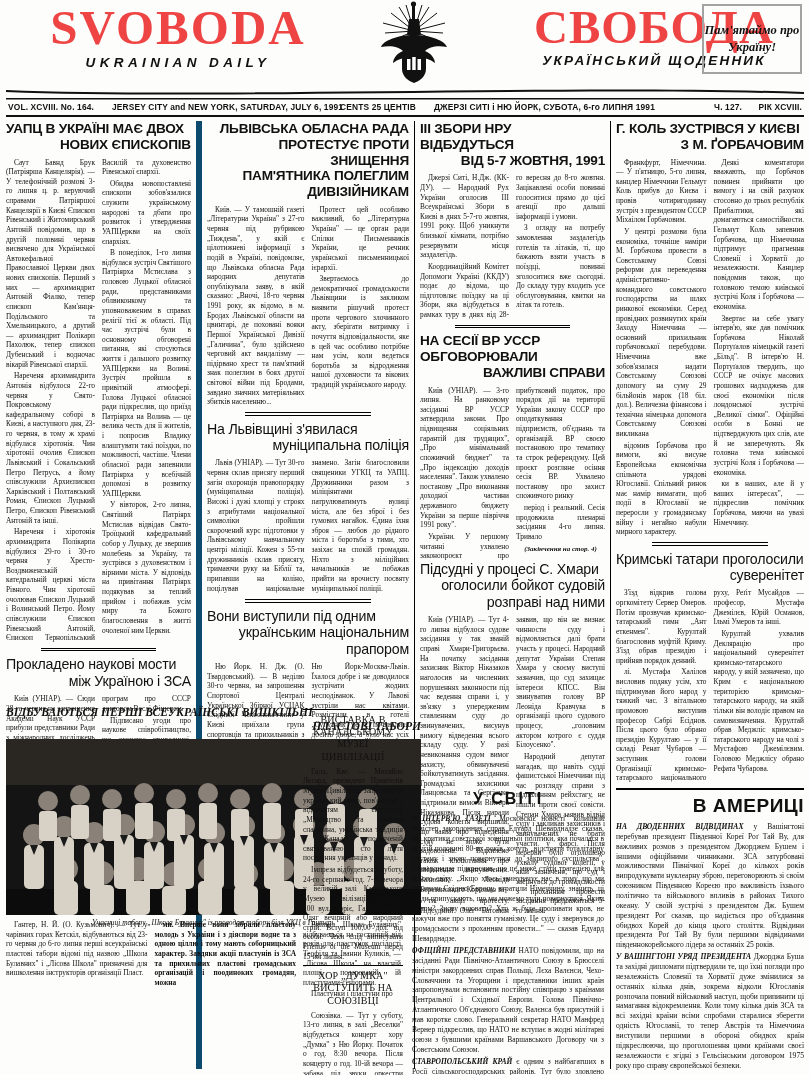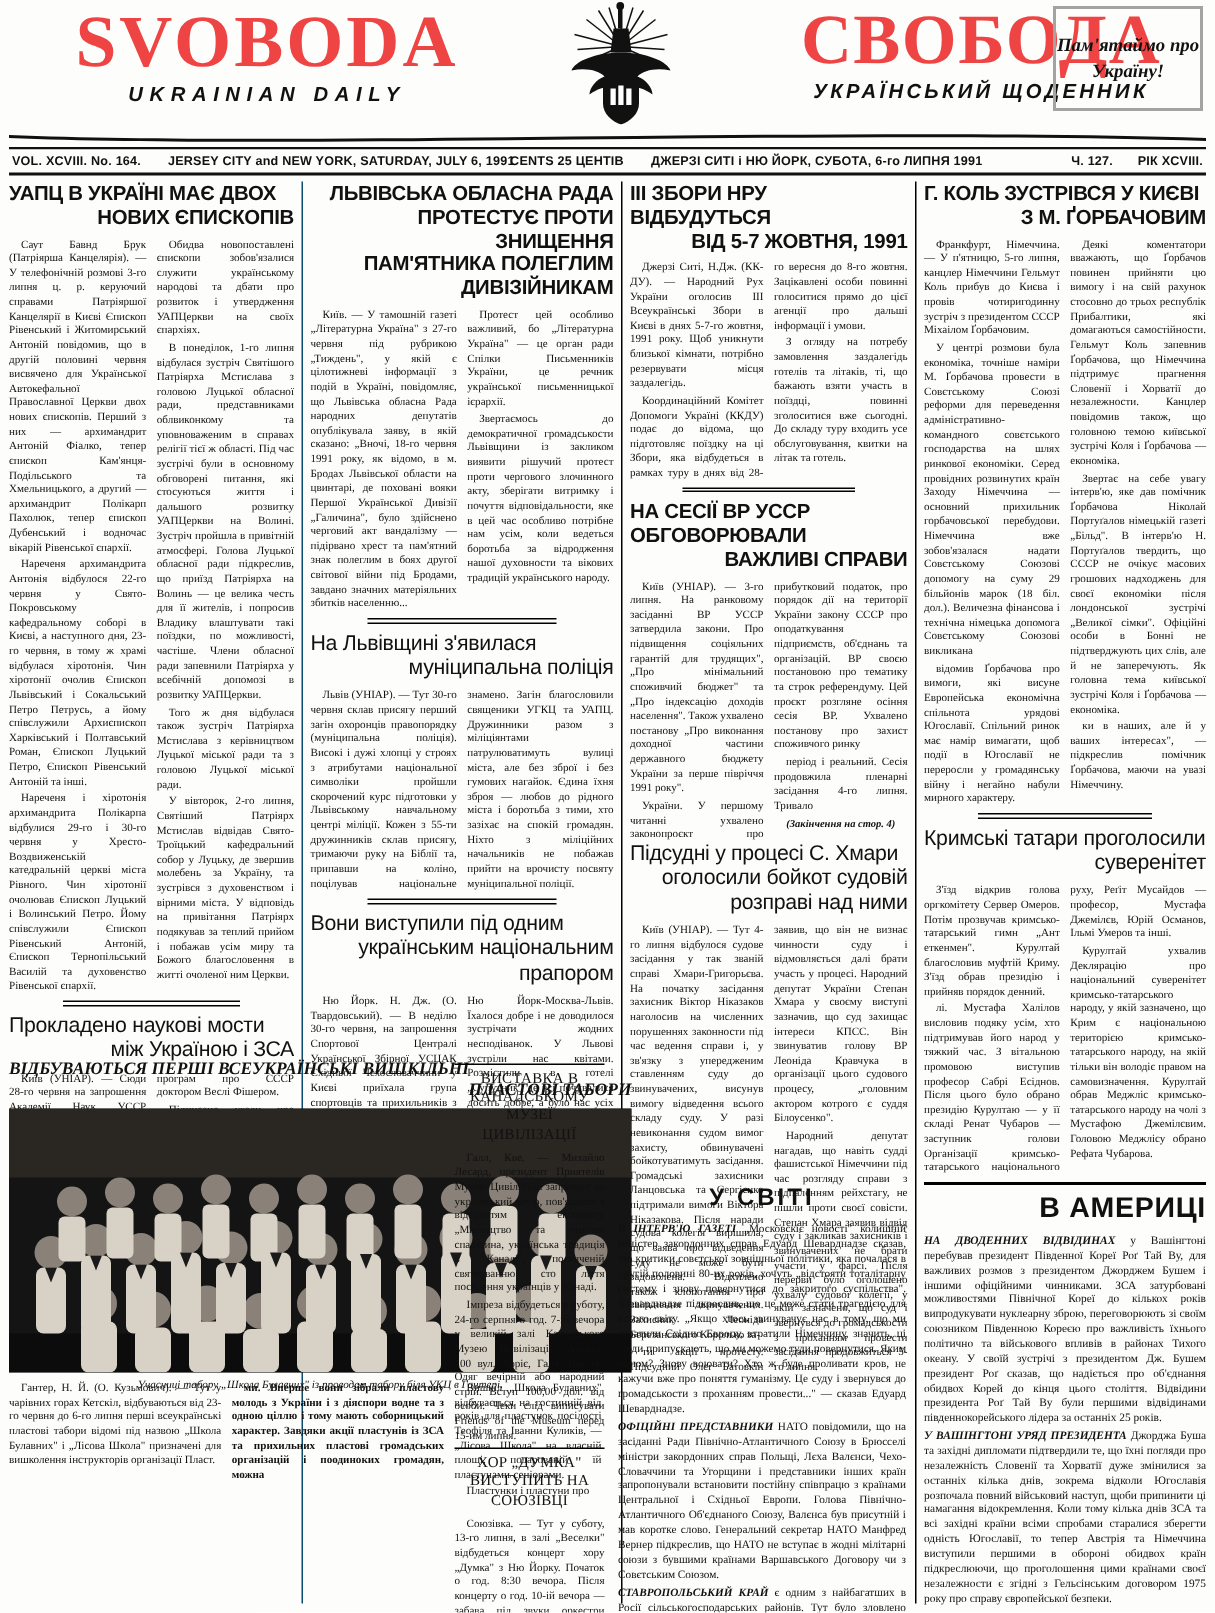--- a/index.html
+++ b/index.html
@@ -118,21 +118,21 @@
   .body-grid {
     display: flex;
     padding-top: 4px;
     height: 952px;
     box-sizing: border-box;
   }
   .col {
     box-sizing: border-box;
     position: relative;
   }
-  .col-a { width: 196px; padding-right: 5px; border-right: 1px solid #0c4a6e; }
+  .col-a { width: 196px; padding-right: 5px; border-right: 6px solid #0c4a6e; }
   .col-b { width: 213px; padding: 0 5px; border-right: 1px solid #000; }
   .col-c { width: 196px; padding: 0 5px; border-right: 1px solid #000; }
   .col-d { width: 193px; padding-left: 5px; }
 
   
   h2.hl {
     font-family: "Liberation Sans", sans-serif;
     font-weight: bold;
     font-size: 13.6px;
     line-height: 1.16;
@@ -326,21 +326,20 @@
         <span class="l1">УАПЦ В УКРАЇНІ МАЄ ДВОХ</span>
         <span class="l2">НОВИХ ЄПИСКОПІВ</span>
       </h2>
 
       <div class="cols2">
         <p class="t">Саут Бавнд Брук (Патріярша Канцелярія). — У телефонічній розмові 3-го липня ц. р. керуючий справами Патріяршої Канцелярії в Києві Єпископ Рівенський і Житомирський Антоній повідомив, що в другій половині червня висвячено для Української Автокефальної Православної Церкви двох нових єпископів. Перший з них — архимандрит Антоній Фіалко, тепер єпископ Кам'янця-Подільського та Хмельницького, а другий — архимандрит Полікарп Пахолюк, тепер єпископ Дубенський і водночас вікарій Рівенської єпархії.</p>
         <p class="t">Нареченя архимандрита Антонія відбулося 22-го червня у Свято-Покровському кафедральному соборі в Києві, а наступного дня, 23-го червня, в тому ж храмі відбулася хіротонія. Чин хіротонії очолив Єпископ Львівський і Сокальський Петро Петрусь, а йому співслужили Архиєпископ Харківський і Полтавський Роман, Єпископ Луцький Петро, Єпископ Рівенський Антоній та інші.</p>
         <p class="t">Нареченя і хіротонія архимандрита Полікарпа відбулися 29-го і 30-го червня у Хресто-Воздвиженській катедральній церкві міста Рівного. Чин хіротонії очолював Єпископ Луцький і Волинський Петро. Йому співслужили Єпископ Рівенський Антоній, Єпископ Тернопільський Василій та духовенство Рівенської єпархії.</p>
         <p class="t">Обидва новопоставлені єпископи зобов'язалися служити українському народові та дбати про розвиток і утвердження УАПЦеркви на своїх єпархіях.</p>
         <p class="t">В понеділок, 1-го липня відбулася зустріч Святішого Патріярха Мстислава з головою Луцької обласної ради, представниками облвиконкому та уповноваженим в справах релігії тієї ж області. Під час зустрічі були в основному обговорені питання, які стосуються життя і дальшого розвитку УАПЦеркви на Волині. Зустріч пройшла в привітній атмосфері. Голова Луцької обласної ради підкреслив, що приїзд Патріярха на Волинь — це велика честь для її жителів, і попросив Владику влаштувати такі поїздки, по можливості, частіше. Члени обласної ради запевнили Патріярха у всебічній допомозі в розвитку УАПЦеркви.</p>
-        <p class="t">Того ж дня відбулася також зустріч Патріярха Мстислава з керівництвом Луцької міської ради та з головою Луцької міської ради.</p>
         <p class="t">У вівторок, 2-го липня, Святіший Патріярх Мстислав відвідав Свято-Троїцький кафедральний собор у Луцьку, де звершив молебень за Україну, та зустрівся з духовенством і вірними міста. У відповідь на привітання Патріярх подякував за теплий прийом і побажав усім миру та Божого благословення в житті очоленої ним Церкви.</p>
       </div>
 
       <hr class="dbl">
 
       <h2 class="hl lite">
         <span class="l1">Прокладено наукові мости</span>
         <span class="l2">між Україною і ЗСА</span>
       </h2>
 

